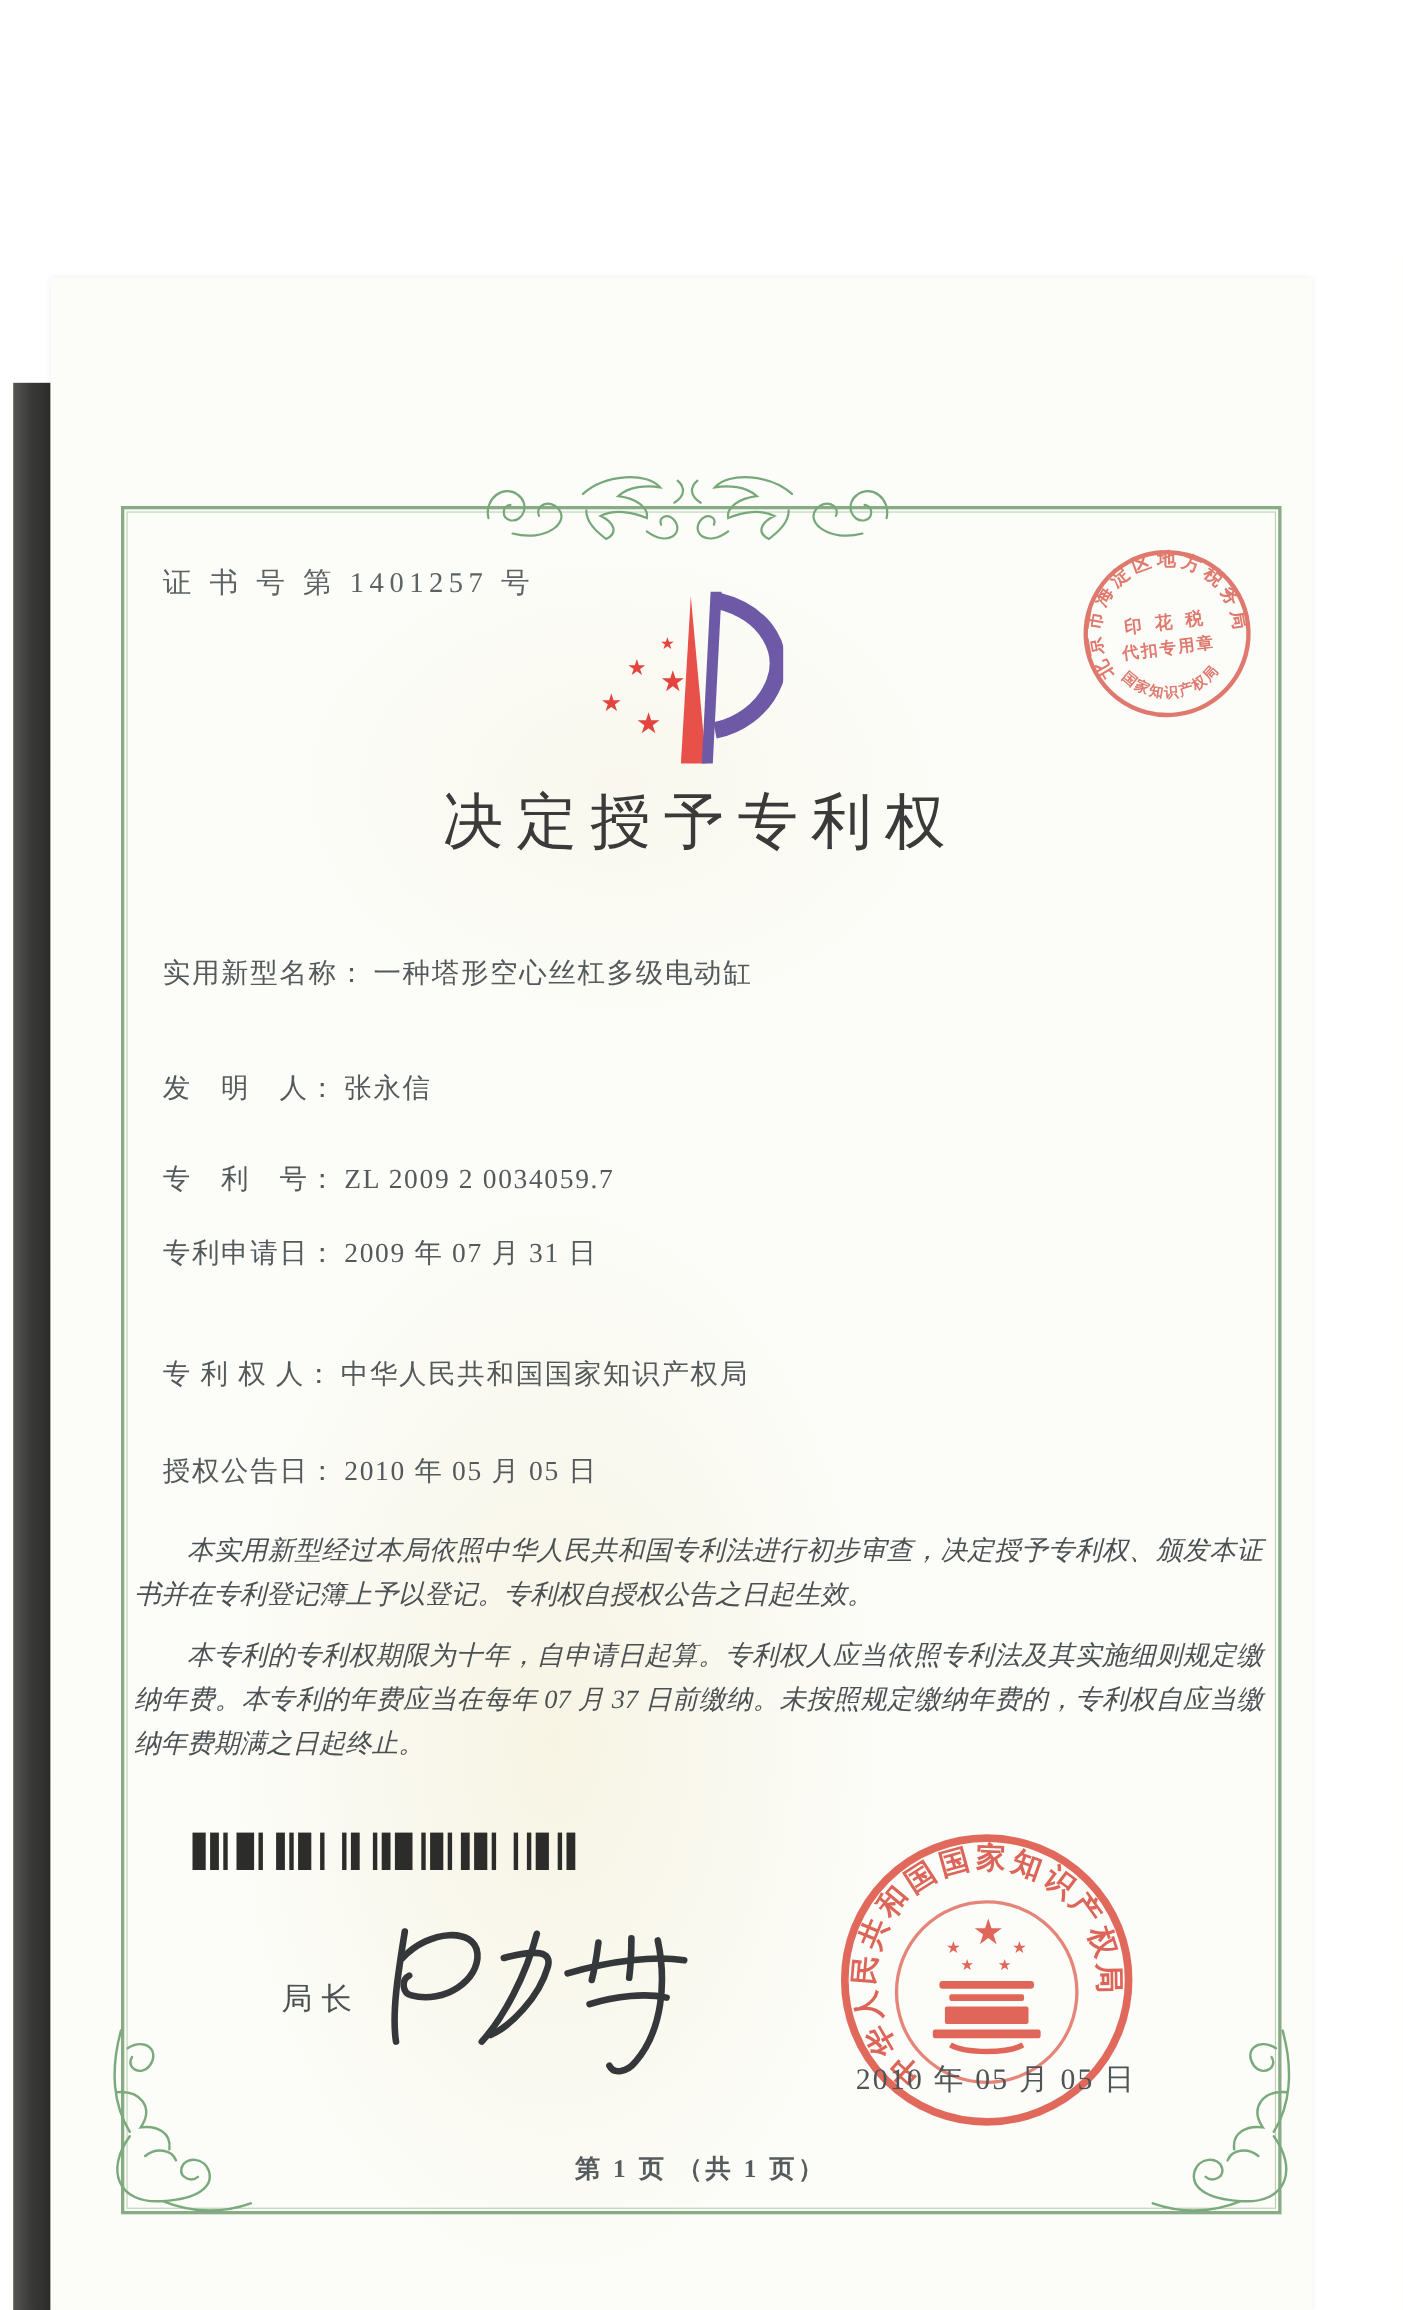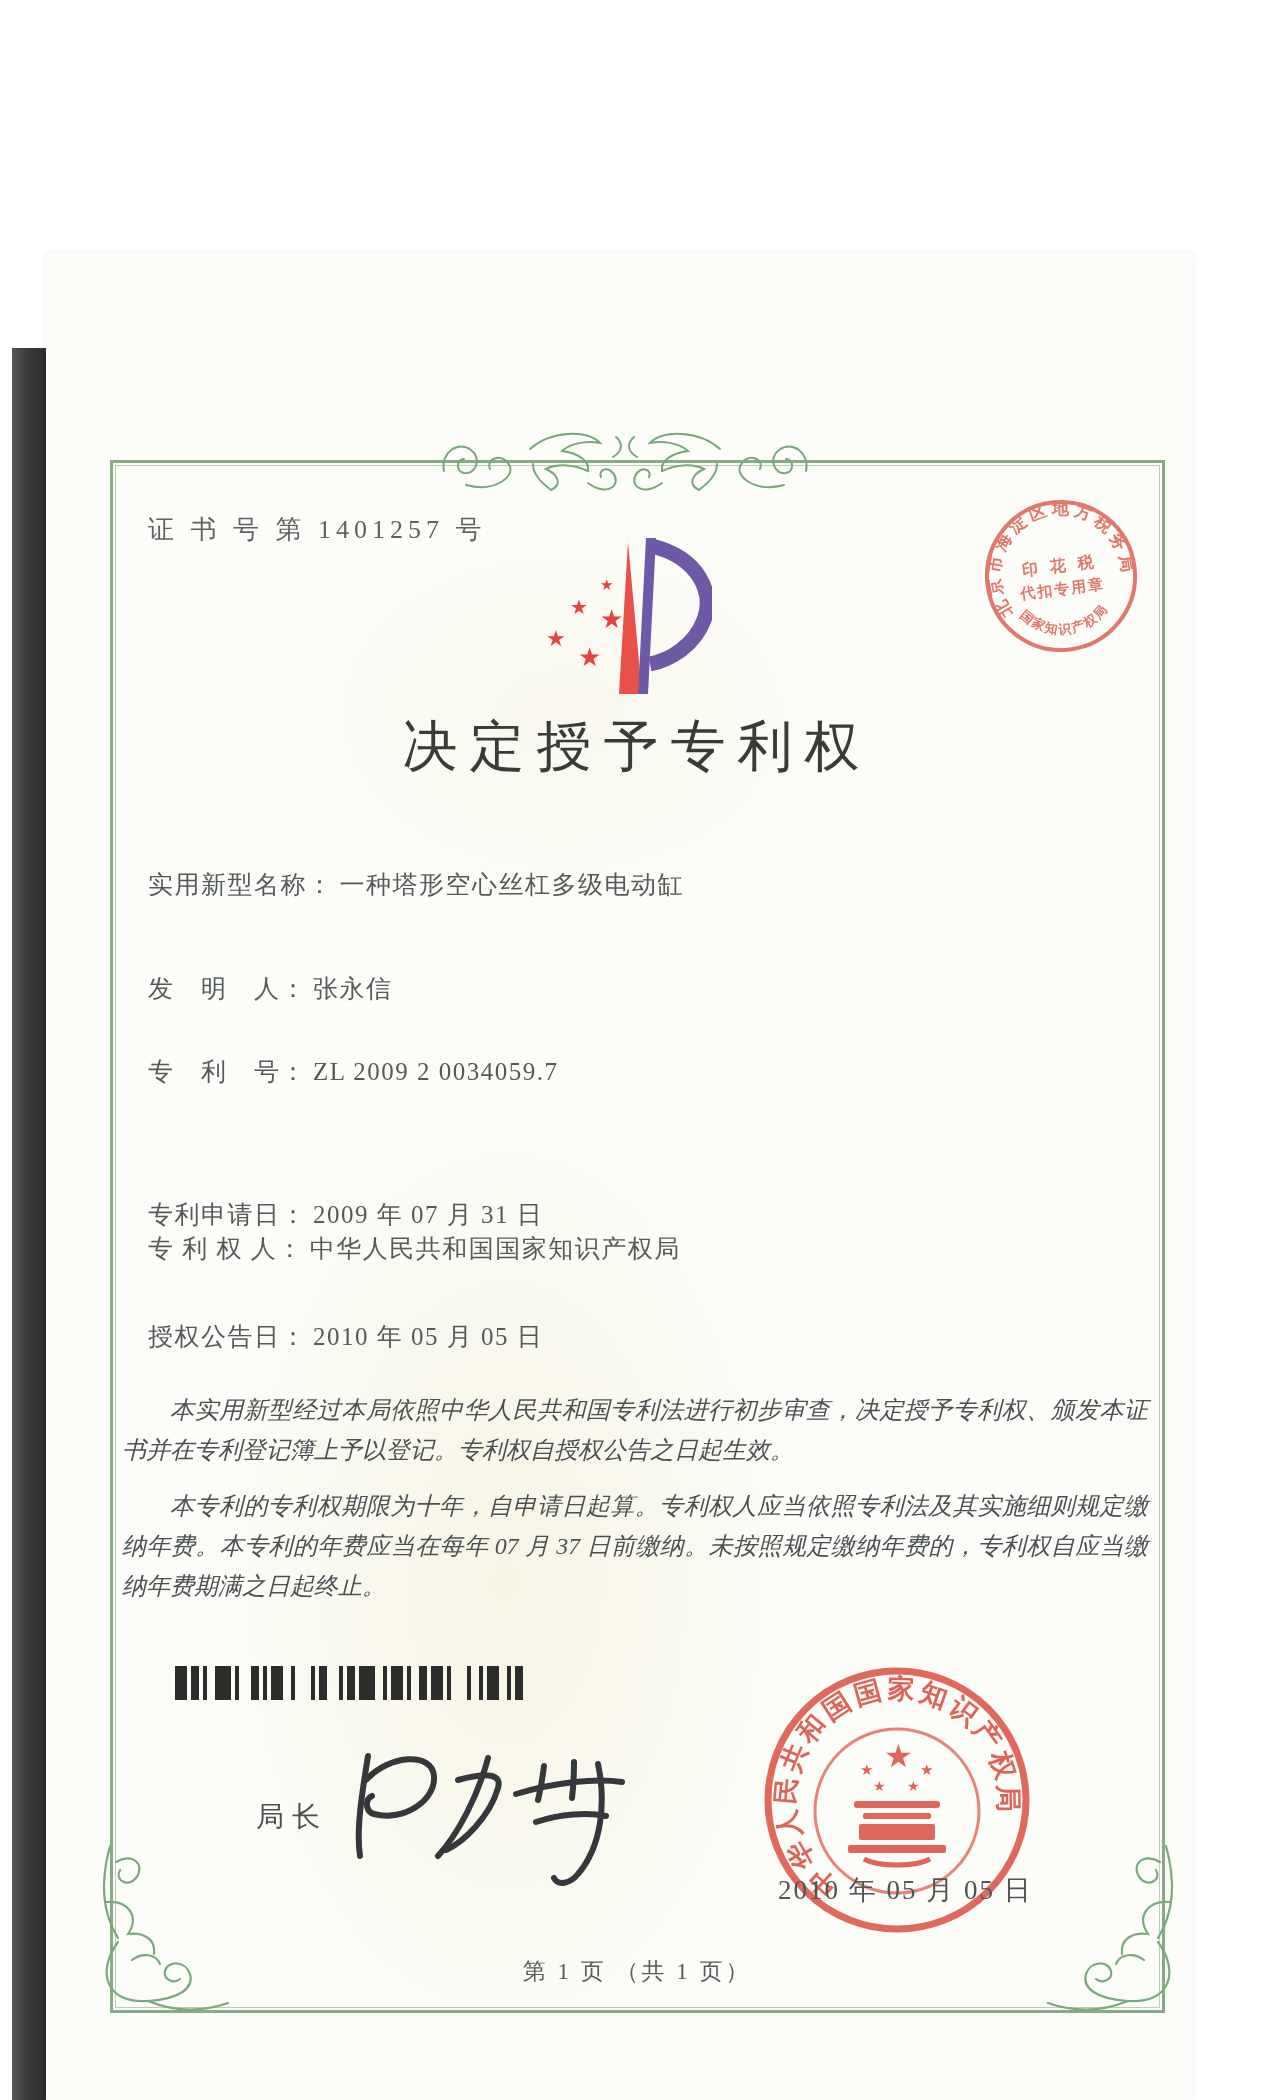--- a/index.html
+++ b/index.html
@@ -56,21 +56,21 @@
     position:absolute;left:256px;top:1798px;font-size:28px;letter-spacing:8px;color:#4b5052;
   }
   .signature{position:absolute;left:330px;top:1738px;width:300px;height:158px;}
   .issue-seal{position:absolute;left:760px;top:1663px;width:274px;height:274px;opacity:.88;}
   .seal-date{
     position:absolute;left:778px;top:1872px;font-size:27px;letter-spacing:2px;color:#4f5456;white-space:nowrap;z-index:5;
   }
   .tax-stamp{position:absolute;left:982px;top:497px;width:158px;height:158px;transform:rotate(-7deg);opacity:.9;}
   .footer{
     position:absolute;left:437px;top:1956px;width:400px;text-align:center;
-    font-size:23px;letter-spacing:3px;color:#565b5d;white-space:nowrap;
+    font-size:23px;letter-spacing:3px;color:#565b5d;white-space:nowrap;font-weight:bold;
   }
   .seal-text{font-family:"Liberation Serif","DejaVu Serif",serif;font-weight:700;}
 </style>
 </head>
 <body>
 
 <div class="scan-strip"></div>
 <div class="paper"></div>
 <div class="frame"></div>
 
@@ -123,21 +123,21 @@
 
 <div class="field" style="top:868px">
   <span>实用新型名称：</span><span class="value">一种塔形空心丝杠多级电动缸</span>
 </div>
 <div class="field" style="top:972px">
   <span>发　明　人：</span><span class="value">张永信</span>
 </div>
 <div class="field" style="top:1055px">
   <span>专　利　号：</span><span class="value">ZL 2009 2 0034059.7</span>
 </div>
-<div class="field" style="top:1198px">
+<div class="field" style="top:1122px">
   <span>专利申请日：</span><span class="value">2009 年 07 月 31 日</span>
 </div>
 <div class="field" style="top:1232px">
   <span>专 利 权 人：</span><span class="value">中华人民共和国国家知识产权局</span>
 </div>
 <div class="field" style="top:1320px">
   <span>授权公告日：</span><span class="value">2010 年 05 月 05 日</span>
 </div>
 
 <div class="body-text">

